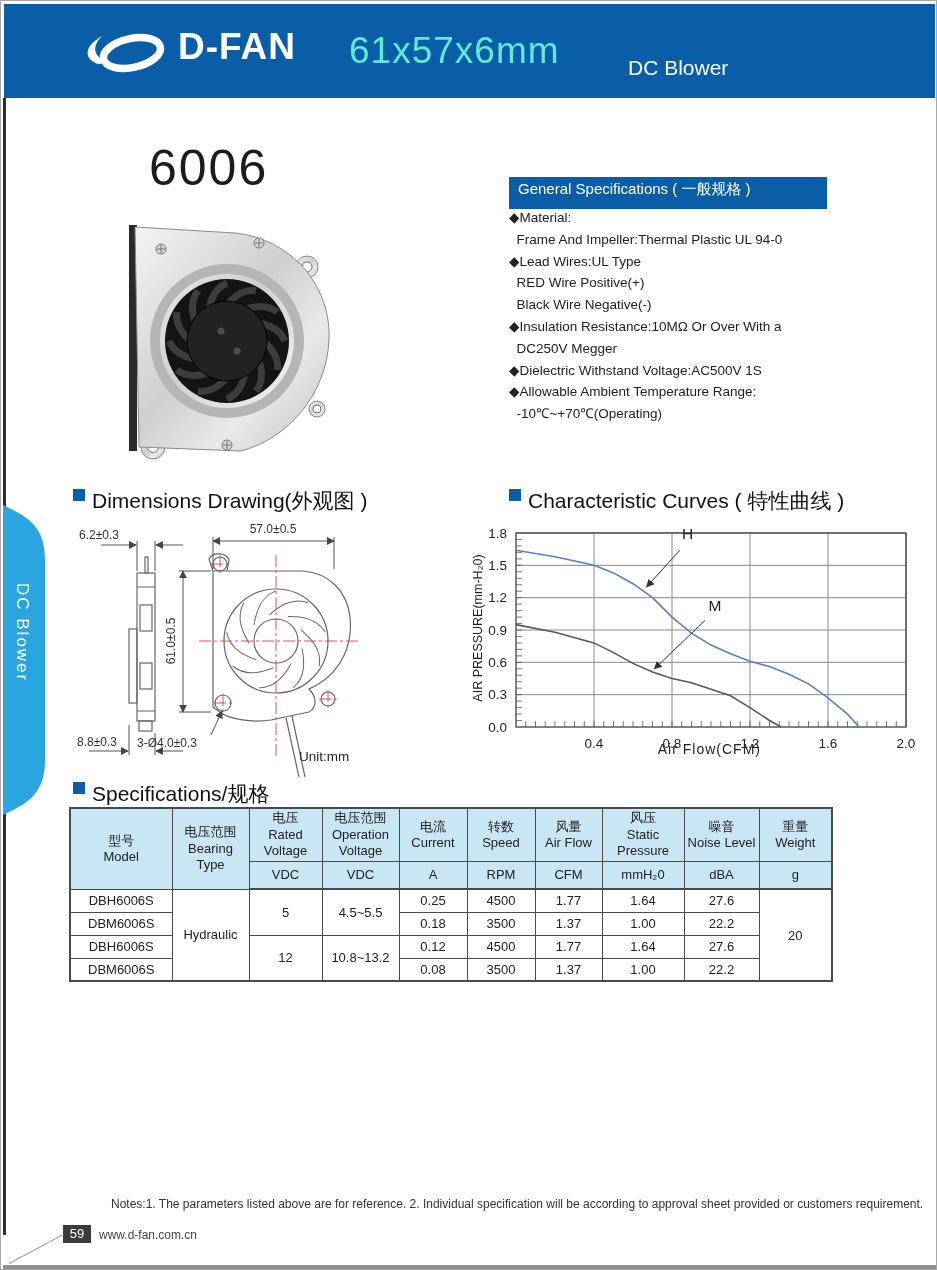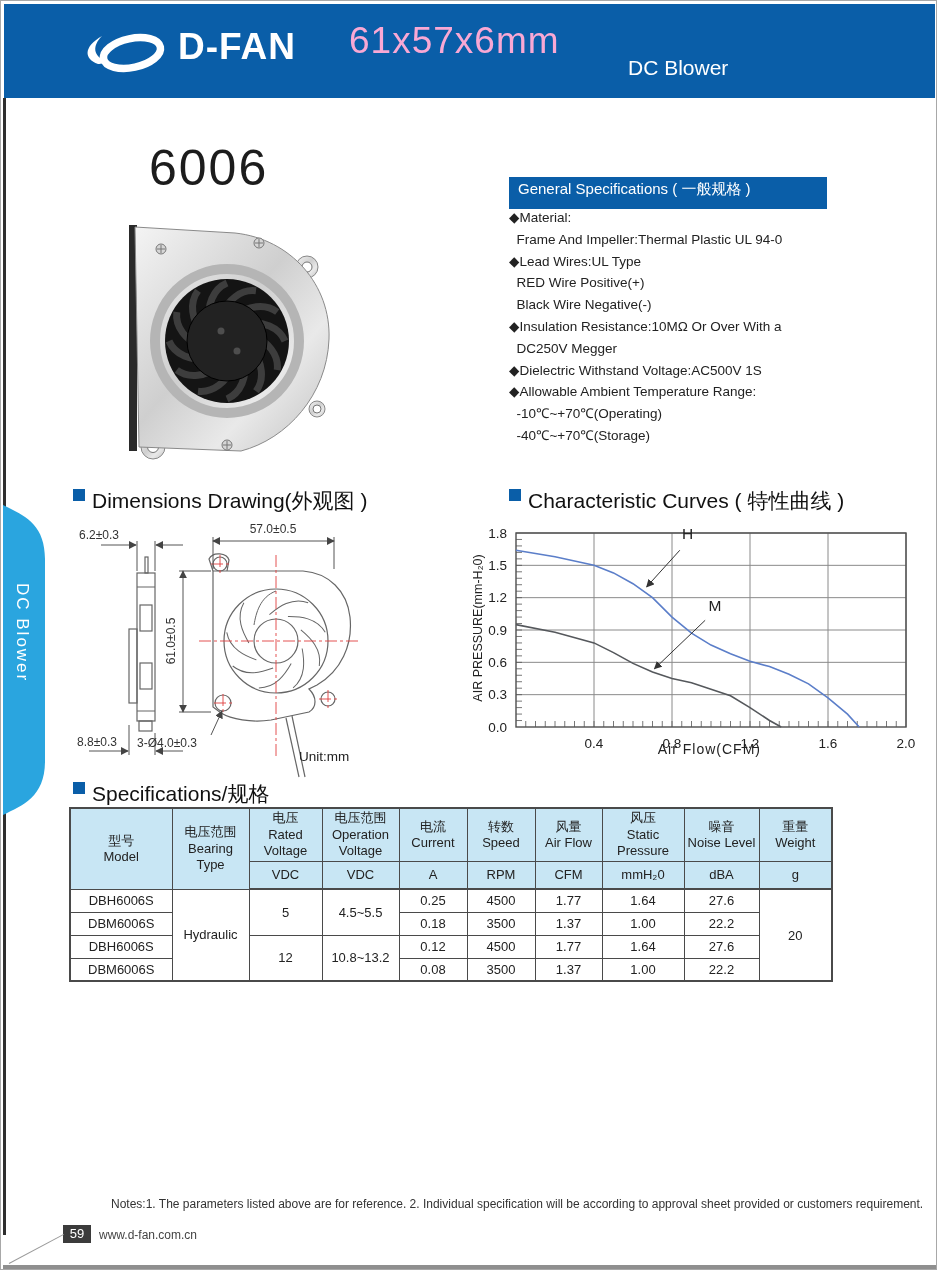--- a/index.html
+++ b/index.html
@@ -4,21 +4,21 @@
 <style>
   * { margin:0; padding:0; box-sizing:border-box; }
   body { background:#e8e8e8; font-family:"Liberation Sans", sans-serif; }
   .page { position:relative; width:937px; height:1270px; background:#fff; border:1px solid #a8a8a8; overflow:hidden; margin:0 auto; }
   .abs { position:absolute; }
 
   
   .hdr { position:absolute; left:3px; top:3px; width:931px; height:94px; background:#0a5ea8; }
   .logo-wrap { position:absolute; left:78px; top:22px; display:flex; }
   .logo-text { color:#fff; font-size:37px; font-weight:bold; letter-spacing:1px; margin-left:4px; }
-  .hdr-title { position:absolute; left:345px; top:16px; color:#f9a8d4; font-size:37px; font-weight:400; letter-spacing:1px; }
+  .hdr-title { position:absolute; left:345px; top:26px; color:#5eead4; font-size:37px; font-weight:400; letter-spacing:1px; }
   .hdr-sub { position:absolute; left:624px; top:52px; color:#fff; font-size:21px; }
 
   .model-no { position:absolute; left:148px; top:138px; font-size:50px; color:#1c1c1c; letter-spacing:2px; }
 
   
   .gs-bar { position:absolute; left:508px; top:176px; width:318px; height:32px; background:#0a5ea8; color:#fff; font-size:15px; line-height:24px; padding-left:9px; }
   .gs-list { position:absolute; left:508px; top:206px; width:400px; font-size:13.5px; color:#222; line-height:21.8px; }
   .gs-list div { white-space:pre-wrap; }
 
   
@@ -123,21 +123,20 @@
     <div>◆Material:</div>
     <div>  Frame And Impeller:Thermal Plastic UL 94-0</div>
     <div>◆Lead Wires:UL Type</div>
     <div>  RED Wire Positive(+)</div>
     <div>  Black Wire Negative(-)</div>
     <div>◆Insulation Resistance:10MΩ Or Over With a</div>
     <div>  DC250V Megger</div>
     <div>◆Dielectric Withstand Voltage:AC500V 1S</div>
     <div>◆Allowable Ambient Temperature Range:</div>
     <div>  -10℃~+70℃(Operating)</div>
-    <div>  -40℃~+70℃(Storage)</div>
   </div>
 
   <div class="bullet" style="left:72px; top:488px;"></div>
   <div class="sec-head" style="left:91px; top:486px;">Dimensions Drawing(外观图 )</div>
   <div class="bullet" style="left:508px; top:488px;"></div>
   <div class="sec-head" style="left:527px; top:486px;">Characteristic Curves ( 特性曲线 )</div>
 
   <div class="side-tab">
     <svg width="42" height="310" viewBox="0 0 42 310">
       <path d="M0,0 C20,10 42,18 42,54 L42,256 C42,292 20,300 0,310 Z" fill="#2aa5df"></path>

